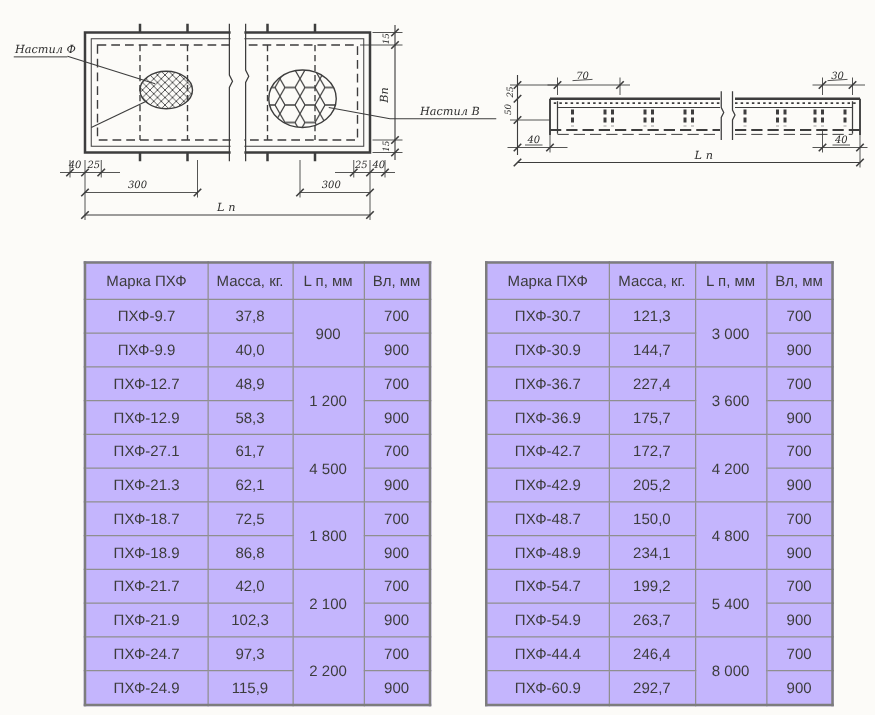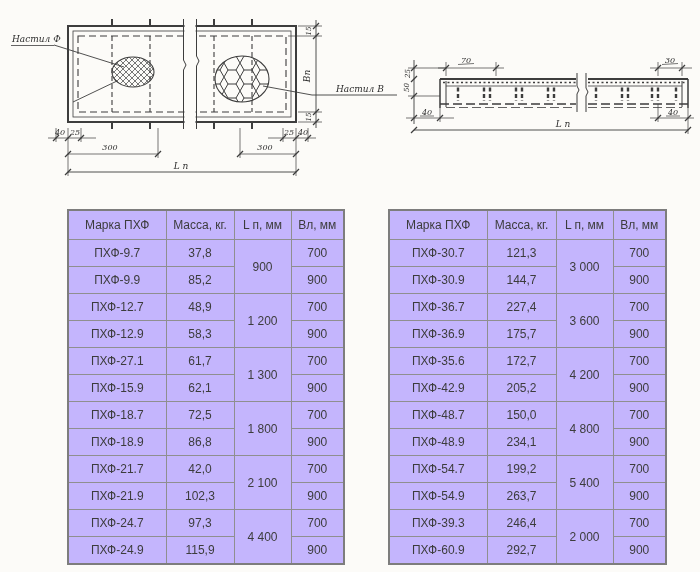--- a/index.html
+++ b/index.html
@@ -231,42 +231,42 @@
       </thead>
       <tbody>
         <tr class="group-start">
           <td>ПХФ-9.7</td>
           <td>37,8</td>
           <td rowspan="2">900</td>
           <td>700</td>
         </tr>
         <tr>
           <td>ПХФ-9.9</td>
-          <td>85,2</td>
+          <td>40,0</td>
           <td>900</td>
         </tr>
         <tr class="group-start">
           <td>ПХФ-12.7</td>
           <td>48,9</td>
           <td rowspan="2">1 200</td>
           <td>700</td>
         </tr>
         <tr>
           <td>ПХФ-12.9</td>
           <td>58,3</td>
           <td>900</td>
         </tr>
         <tr class="group-start">
           <td>ПХФ-27.1</td>
           <td>61,7</td>
-          <td rowspan="2">1 300</td>
-          <td>700</td>
-        </tr>
-        <tr>
-          <td>ПХФ-15.9</td>
+          <td rowspan="2">4 500</td>
+          <td>700</td>
+        </tr>
+        <tr>
+          <td>ПХФ-21.3</td>
           <td>62,1</td>
           <td>900</td>
         </tr>
         <tr class="group-start">
           <td>ПХФ-18.7</td>
           <td>72,5</td>
           <td rowspan="2">1 800</td>
           <td>700</td>
         </tr>
         <tr>
@@ -281,21 +281,21 @@
           <td>700</td>
         </tr>
         <tr>
           <td>ПХФ-21.9</td>
           <td>102,3</td>
           <td>900</td>
         </tr>
         <tr class="group-start">
           <td>ПХФ-24.7</td>
           <td>97,3</td>
-          <td rowspan="2">4 400</td>
+          <td rowspan="2">2 200</td>
           <td>700</td>
         </tr>
         <tr>
           <td>ПХФ-24.9</td>
           <td>115,9</td>
           <td>900</td>
         </tr>
       </tbody>
     </table>
 
@@ -331,21 +331,21 @@
           <td>227,4</td>
           <td rowspan="2">3 600</td>
           <td>700</td>
         </tr>
         <tr>
           <td>ПХФ-36.9</td>
           <td>175,7</td>
           <td>900</td>
         </tr>
         <tr class="group-start">
-          <td>ПХФ-35.6</td>
+          <td>ПХФ-42.7</td>
           <td>172,7</td>
           <td rowspan="2">4 200</td>
           <td>700</td>
         </tr>
         <tr>
           <td>ПХФ-42.9</td>
           <td>205,2</td>
           <td>900</td>
         </tr>
         <tr class="group-start">
@@ -364,23 +364,23 @@
           <td>199,2</td>
           <td rowspan="2">5 400</td>
           <td>700</td>
         </tr>
         <tr>
           <td>ПХФ-54.9</td>
           <td>263,7</td>
           <td>900</td>
         </tr>
         <tr class="group-start">
-          <td>ПХФ-39.3</td>
+          <td>ПХФ-44.4</td>
           <td>246,4</td>
-          <td rowspan="2">2 000</td>
+          <td rowspan="2">8 000</td>
           <td>700</td>
         </tr>
         <tr>
           <td>ПХФ-60.9</td>
           <td>292,7</td>
           <td>900</td>
         </tr>
       </tbody>
     </table>
 

